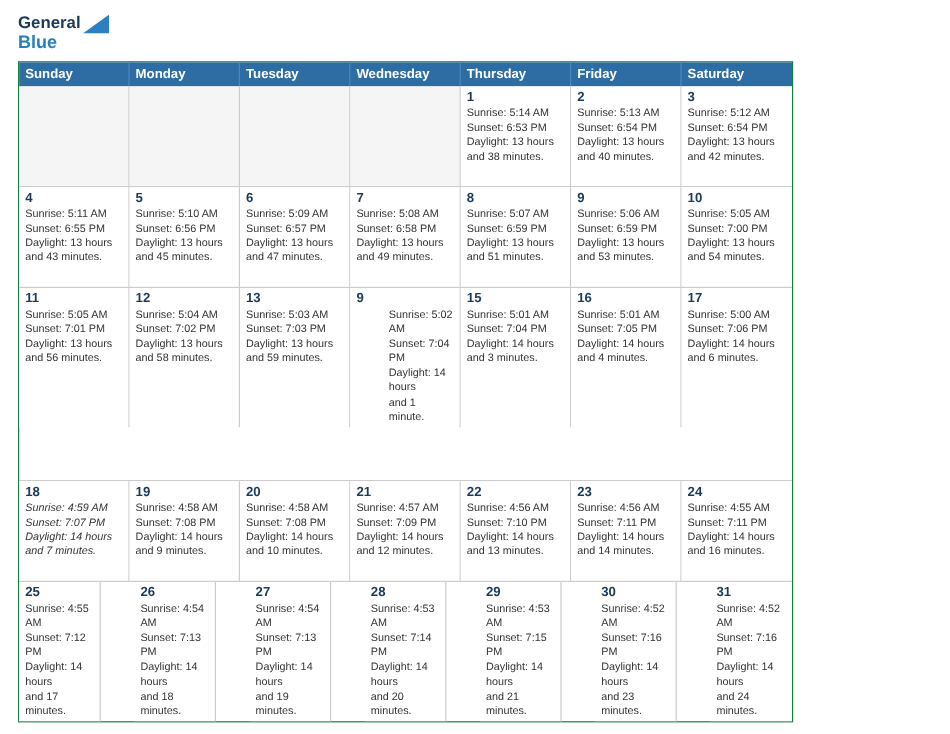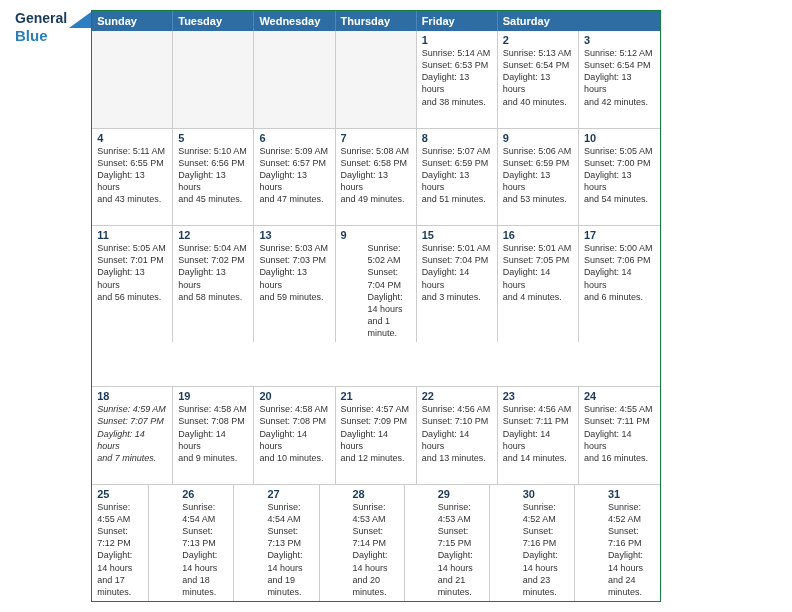--- a/index.html
+++ b/index.html
@@ -8,20 +8,21 @@
       background: #fff;
       width: 792px;
       height: 612px;
       overflow: hidden;
     }
     .page {
       width: 676px;
       height: 612px;
       padding: 10px 15px;
       display: flex;
+      flex-direction: column;
     }
     .header {
       display: flex;
       justify-content: space-between;
       align-items: flex-start;
       margin-bottom: 6px;
     }
     .logo {
       display: flex;
       flex-direction: column;
@@ -134,20 +135,21 @@
     </div>
     <div class="title-area">
       <div class="month-title"></div>
       <div class="location"></div>
     </div>
   </div>
 
   <div class="calendar">
     <div class="cal-header-row">
     <div class="cal-header-cell">Sunday</div>
+        <div class="cal-header-cell">Monday</div>
         <div class="cal-header-cell">Tuesday</div>
         <div class="cal-header-cell">Wednesday</div>
         <div class="cal-header-cell">Thursday</div>
         <div class="cal-header-cell">Friday</div>
         <div class="cal-header-cell">Saturday</div>
       </div>
     <div class="cal-body">
     <div class="cal-row">
           <div class="cal-cell empty"></div>
           <div class="cal-cell empty"></div>

